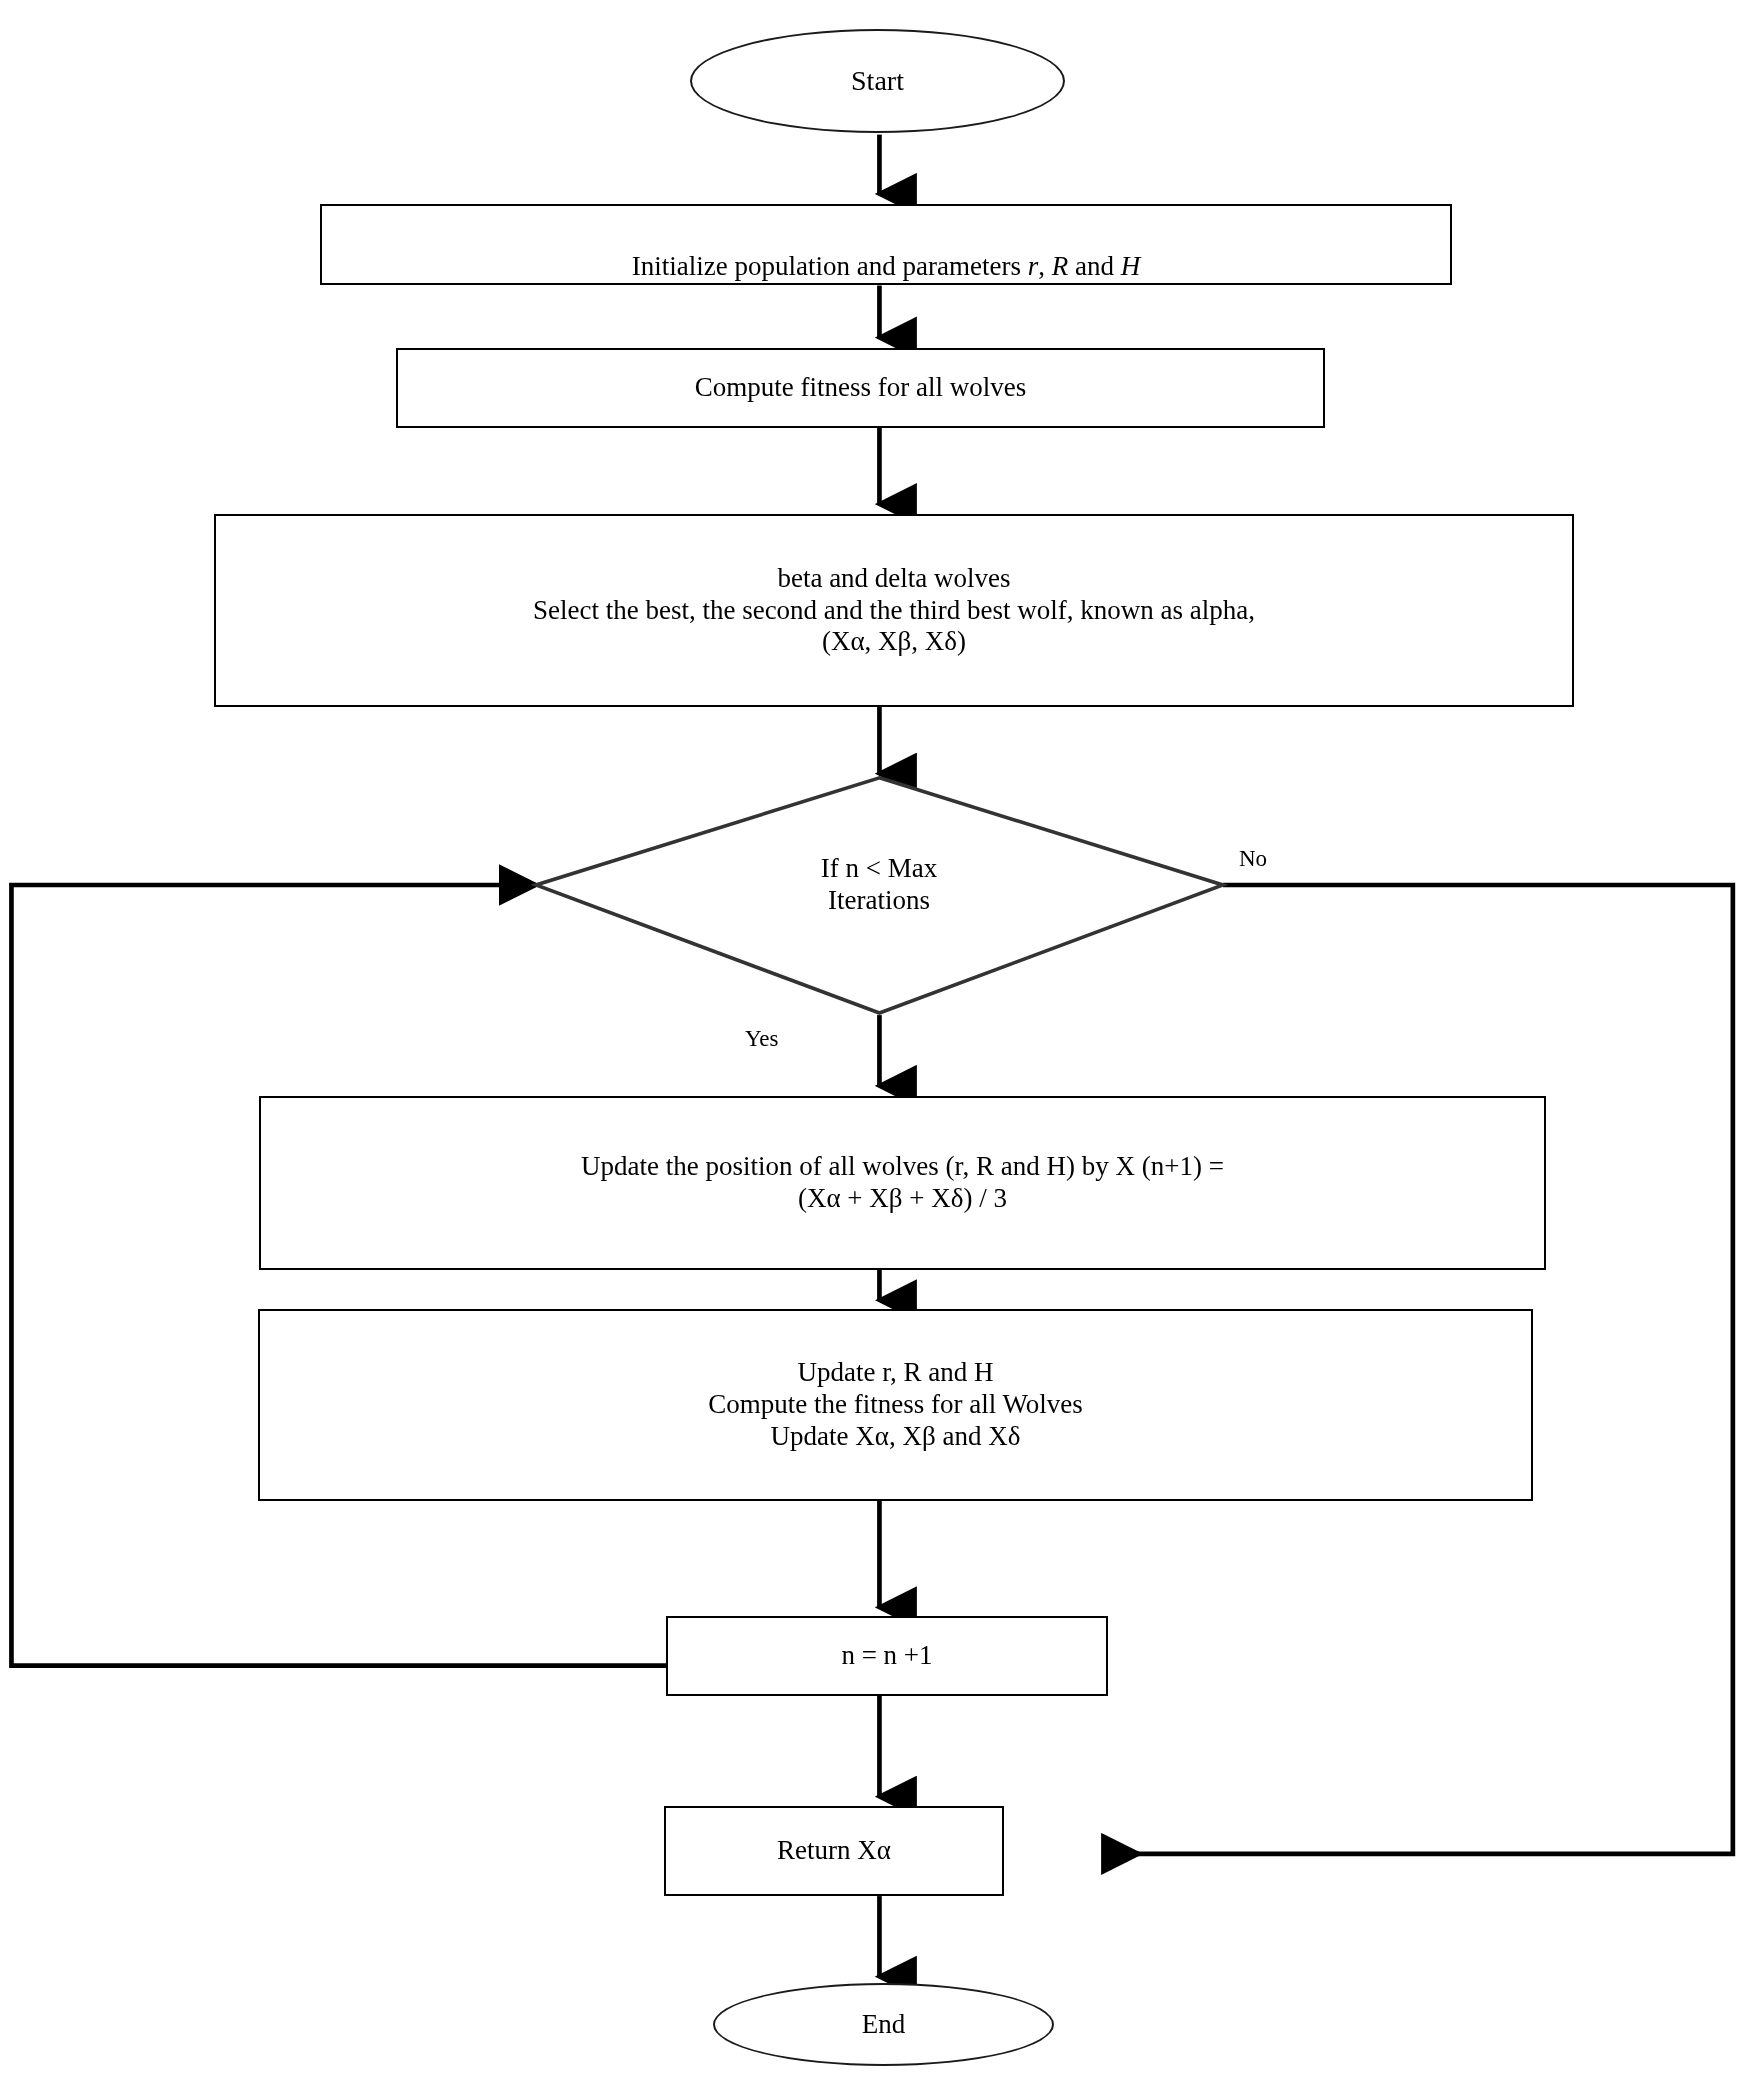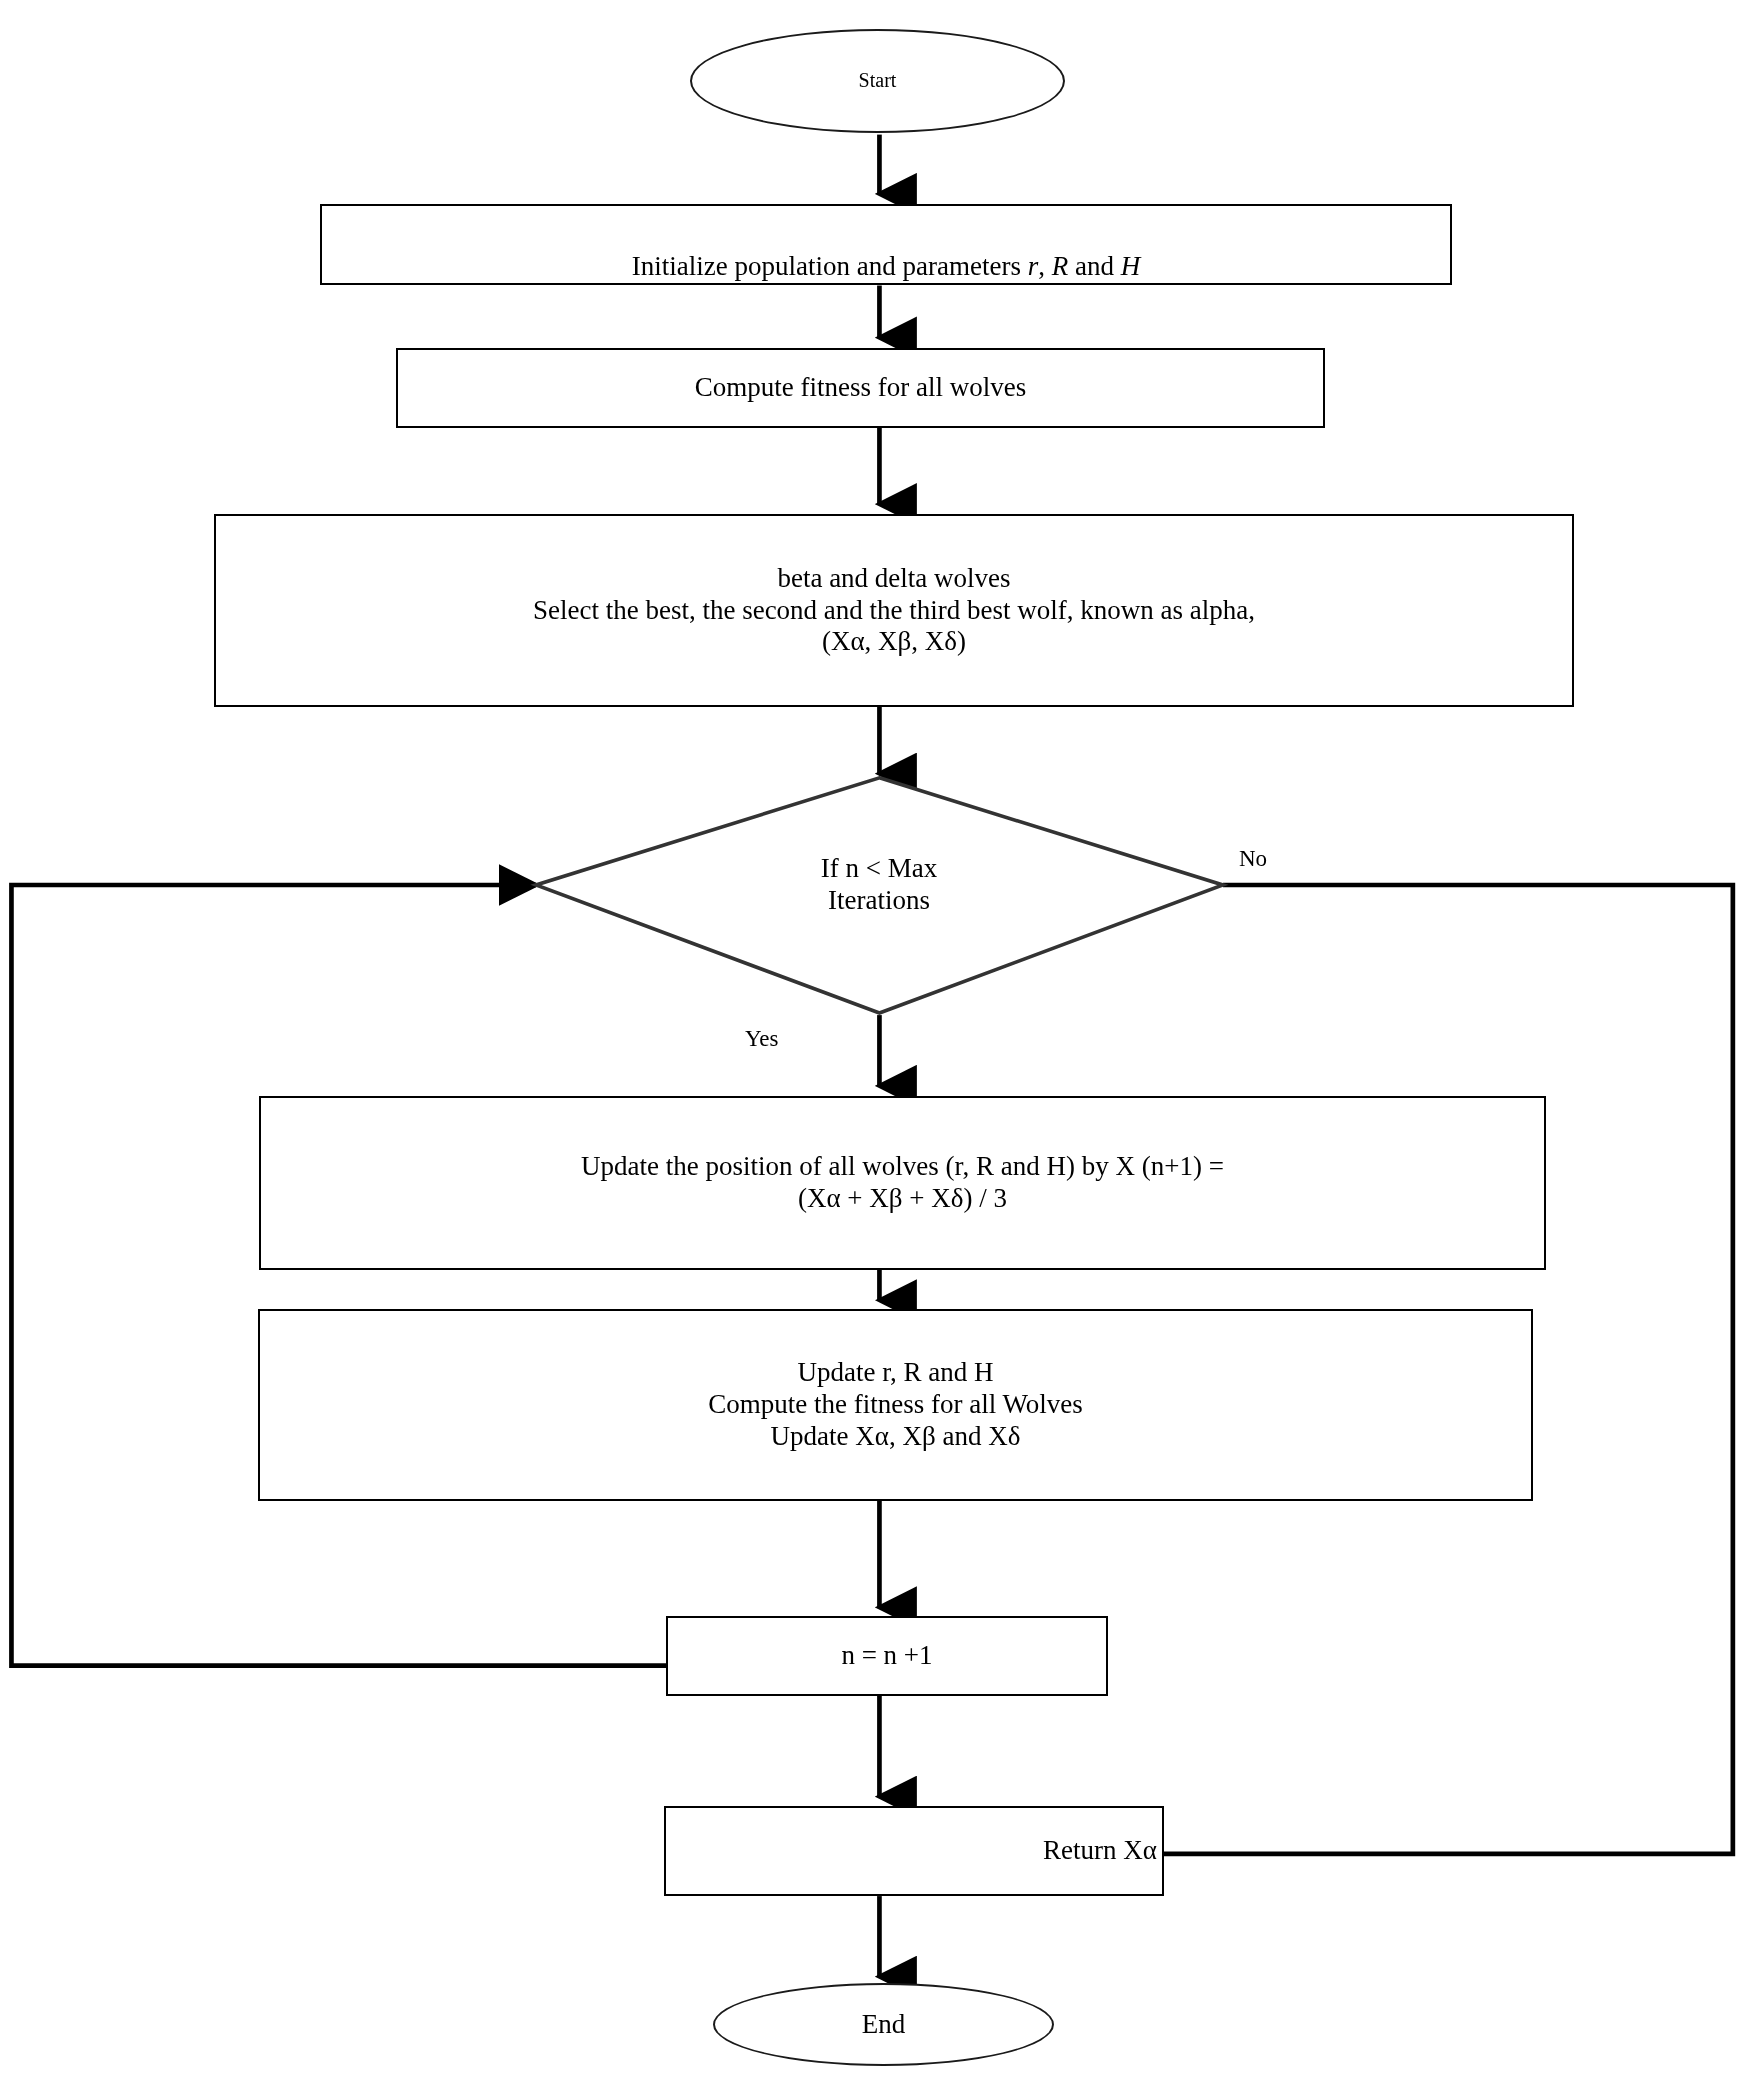--- a/index.html
+++ b/index.html
@@ -7,21 +7,21 @@
        font-family:"Liberation Serif","DejaVu Serif",serif;color:#000;}
   #stage{position:absolute;left:0;top:0;width:1762px;height:2077px;}
   svg.lines{position:absolute;left:0;top:0;width:1762px;height:2077px;overflow:visible;}
 
   .node{position:absolute;box-sizing:border-box;display:flex;align-items:center;
         justify-content:center;text-align:center;background:#ffffff;}
   .rect{border:2.6px solid #000;}
   .ell{border:2.1px solid #1a1a1a;border-radius:50%;}
   .node .txt{line-height:1.18;padding:0 5.2px;width:100%;}
   .f52{font-size:27px;}
-  .f54{font-size:20px;}
+  .f54{font-size:28px;}
   .ital{font-style:italic;}
   .label{position:absolute;font-size:23px;white-space:nowrap;}
   
   .cliptop{overflow:hidden;}
 </style>
 </head>
 <body>
 
 <div id="stage">
 
@@ -107,21 +107,21 @@
       <div>Update r, R and H</div>
       <div>Compute the fitness for all Wolves</div>
       <div>Update Xα, Xβ and Xδ</div>
     </div>
   </div>
 
   <div class="node rect" style="left:666px;top:1616px;width:442px;height:80px;">
     <div class="txt f52">n = n +1</div>
   </div>
 
-  <div class="node rect" style="left:664px;top:1806px;width:500px;height:90px;text-align:right;">
+  <div class="node rect" style="left:664px;top:1806px;width:340px;height:90px;">
     <div class="txt f52">Return Xα</div>
   </div>
 
   <div class="node ell" style="left:713px;top:1983px;width:341px;height:83px;">
     <div class="txt f52">End</div>
   </div>
 
 </div>
 
 

